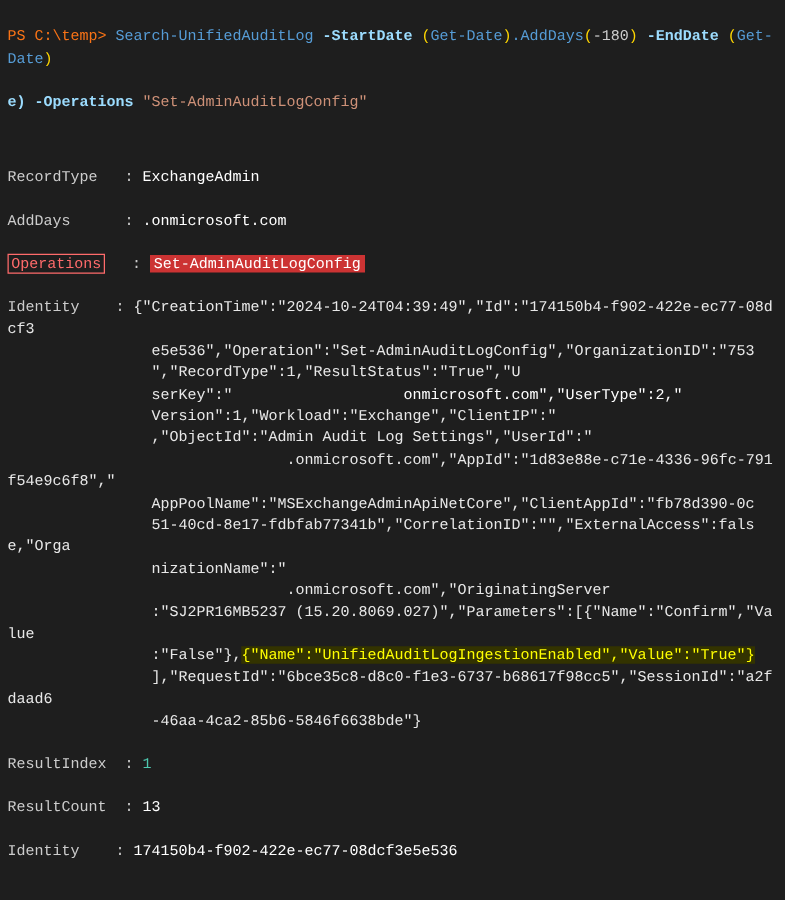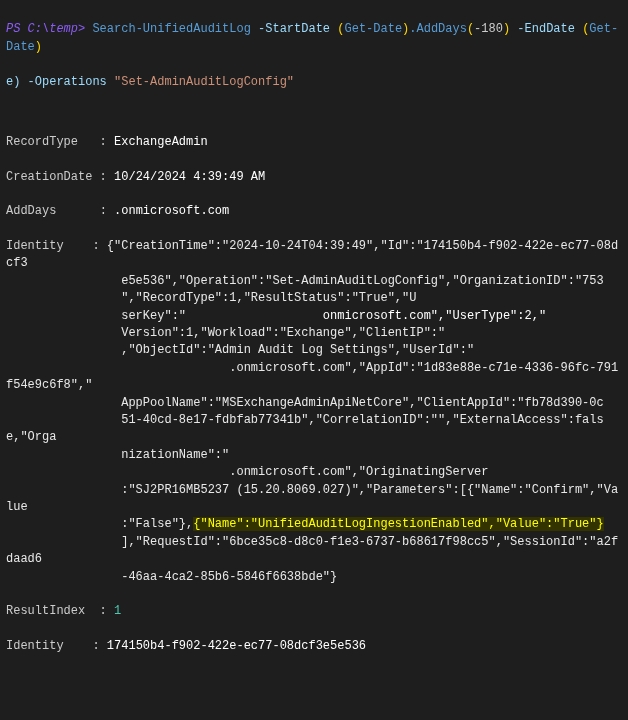--- a/index.html
+++ b/index.html
@@ -19,29 +19,29 @@
     }
     .terminal {
       padding: 4px 6px;
       white-space: pre-wrap;
       word-break: break-all;
     }
     .line {
       display: block;
     }
     .ps-prompt {
-      color: #8b5cf6;
-      font-style: italic;
+      color: #f97316;
     }
     .cmd-keyword {
       color: #569cd6;
       text-align: right;
     }
     .cmd-param {
       color: #9cdcfe;
+      font-weight: bold;
     }
     .cmd-value {
       color: #ce9178;
     }
     .cmd-paren {
       color: #ffd700;
     }
     .field-label {
       color: #cccccc;
     }
@@ -75,38 +75,39 @@
     }
   </style>
 </head>
 <body>
 
 <div class="terminal">
 <span class="line"><span class="ps-prompt">PS C:\temp&gt; </span><span class="cmd-keyword">Search-UnifiedAuditLog</span> <span class="cmd-param">-StartDate</span> <span class="cmd-paren">(</span><span class="cmd-keyword">Get-Date</span><span class="cmd-paren">)</span><span class="cmd-keyword">.AddDays</span><span class="cmd-paren">(</span>-180<span class="cmd-paren">)</span> <span class="cmd-param">-EndDate</span> <span class="cmd-paren">(</span><span class="cmd-keyword">Get-Date</span><span class="cmd-paren">)</span></span>
 <span class="line"><span class="cmd-param">e) -Operations</span> <span class="cmd-value">"Set-AdminAuditLogConfig"</span></span>
 <span class="section-gap"></span>
 <span class="line"><span class="field-label">RecordType</span>   : <span class="field-value-white">ExchangeAdmin</span></span>
-<span class="line"><span class="field-label">CreationDate</span> : <span class="field-value-white">10/24/2024 4:39:49 AM</span></span>
 <span class="line"><span class="field-label">AddDays</span>      : <span class="field-value-white">.onmicrosoft.com</span></span>
+<span class="line"><span class="operations-highlight">Operations</span>   : <span class="operations-value">Set-AdminAuditLogConfig</span></span>
 <span class="line"><span class="field-label">Identity</span>    : <span class="audit-data">{"CreationTime":"2024-10-24T04:39:49","Id":"174150b4-f902-422e-ec77-08dcf3
                 e5e536","Operation":"Set-AdminAuditLogConfig","OrganizationID":"753
                 ","RecordType":1,"ResultStatus":"True","U
                 serKey":"<span class="field-value-white">                   onmicrosoft.com","UserType":2,"</span>
                 Version":1,"Workload":"Exchange","ClientIP":"
                 ,"ObjectId":"Admin Audit Log Settings","UserId":"
                                .onmicrosoft.com","AppId":"1d83e88e-c71e-4336-96fc-791f54e9c6f8","
                 AppPoolName":"MSExchangeAdminApiNetCore","ClientAppId":"fb78d390-0c
                 51-40cd-8e17-fdbfab77341b","CorrelationID":"","ExternalAccess":false,"Orga
                 nizationName":"
                                .onmicrosoft.com","OriginatingServer
                 :"SJ2PR16MB5237 (15.20.8069.027)","Parameters":[{"Name":"Confirm","Value
                 :"False"},<span class="bracket-highlight">{"Name":"UnifiedAuditLogIngestionEnabled","Value":"True"}</span>
                 ],"RequestId":"6bce35c8-d8c0-f1e3-6737-b68617f98cc5","SessionId":"a2fdaad6
                 -46aa-4ca2-85b6-5846f6638bde"}</span></span>
 <span class="line"><span class="field-label">ResultIndex</span>  : <span class="result-index">1</span></span>
+<span class="line"><span class="field-label">ResultCount</span>  : <span class="field-value-white">13</span></span>
 <span class="line"><span class="field-label">Identity</span>    : <span class="field-value-white">174150b4-f902-422e-ec77-08dcf3e5e536</span></span>
 
 
 
 
 
 
 
 
 

